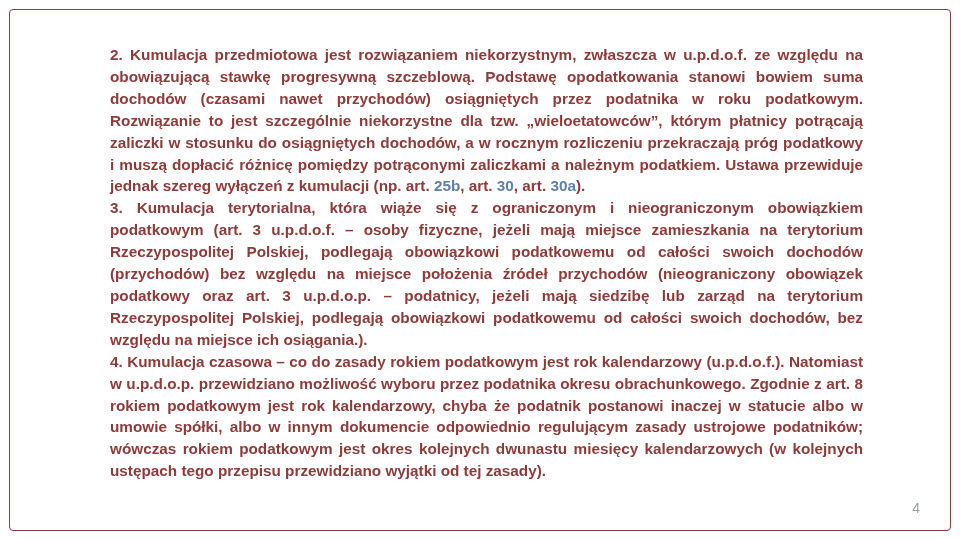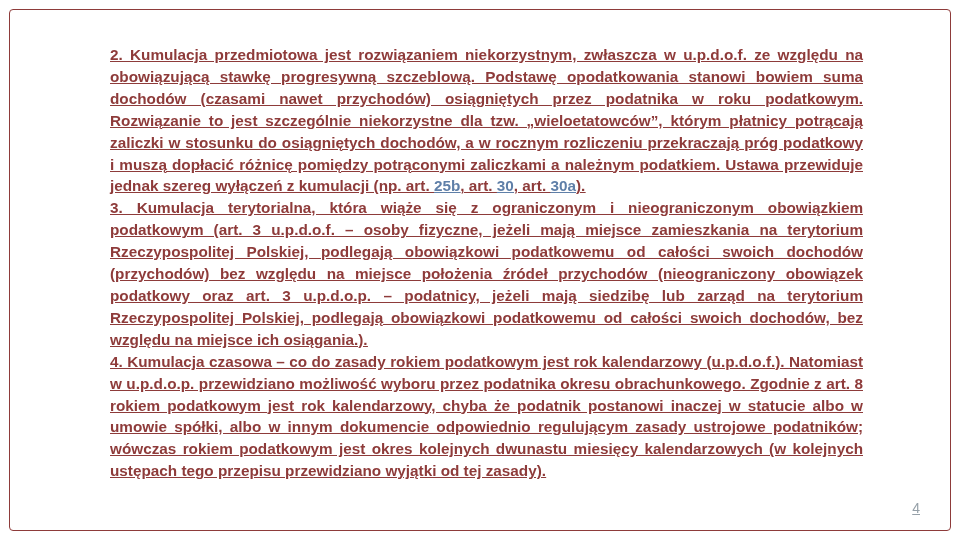--- a/index.html
+++ b/index.html
@@ -2,21 +2,21 @@
 <html lang="pl" style="--text-color: #8e3b3a; --border-color: #8e3b3a; --link-color: #5f7fa8; --page-num-color: #96a0a8; --bg-color: #ffffff;"><head>
 <meta charset="utf-8">
 <style>
   :root{
     --text-color:#8e3b3a;
     --border-color:#8e3b3a;
     --link-color:#5f7fa8;
     --page-num-color:#96a0a8;
     --bg-color:#ffffff;
   }
-  *{box-sizing:border-box;text-decoration:underline;}
+  *{box-sizing:border-box;}
   html,body{margin:0;padding:0;}
   body{
     width:960px;height:540px;
     background:var(--bg-color);
     font-family:"Liberation Sans","DejaVu Sans",sans-serif;
     position:relative;overflow:hidden;
   }
   .slide{position:absolute;inset:0;}
   .frame{
     position:absolute;inset:9px;

